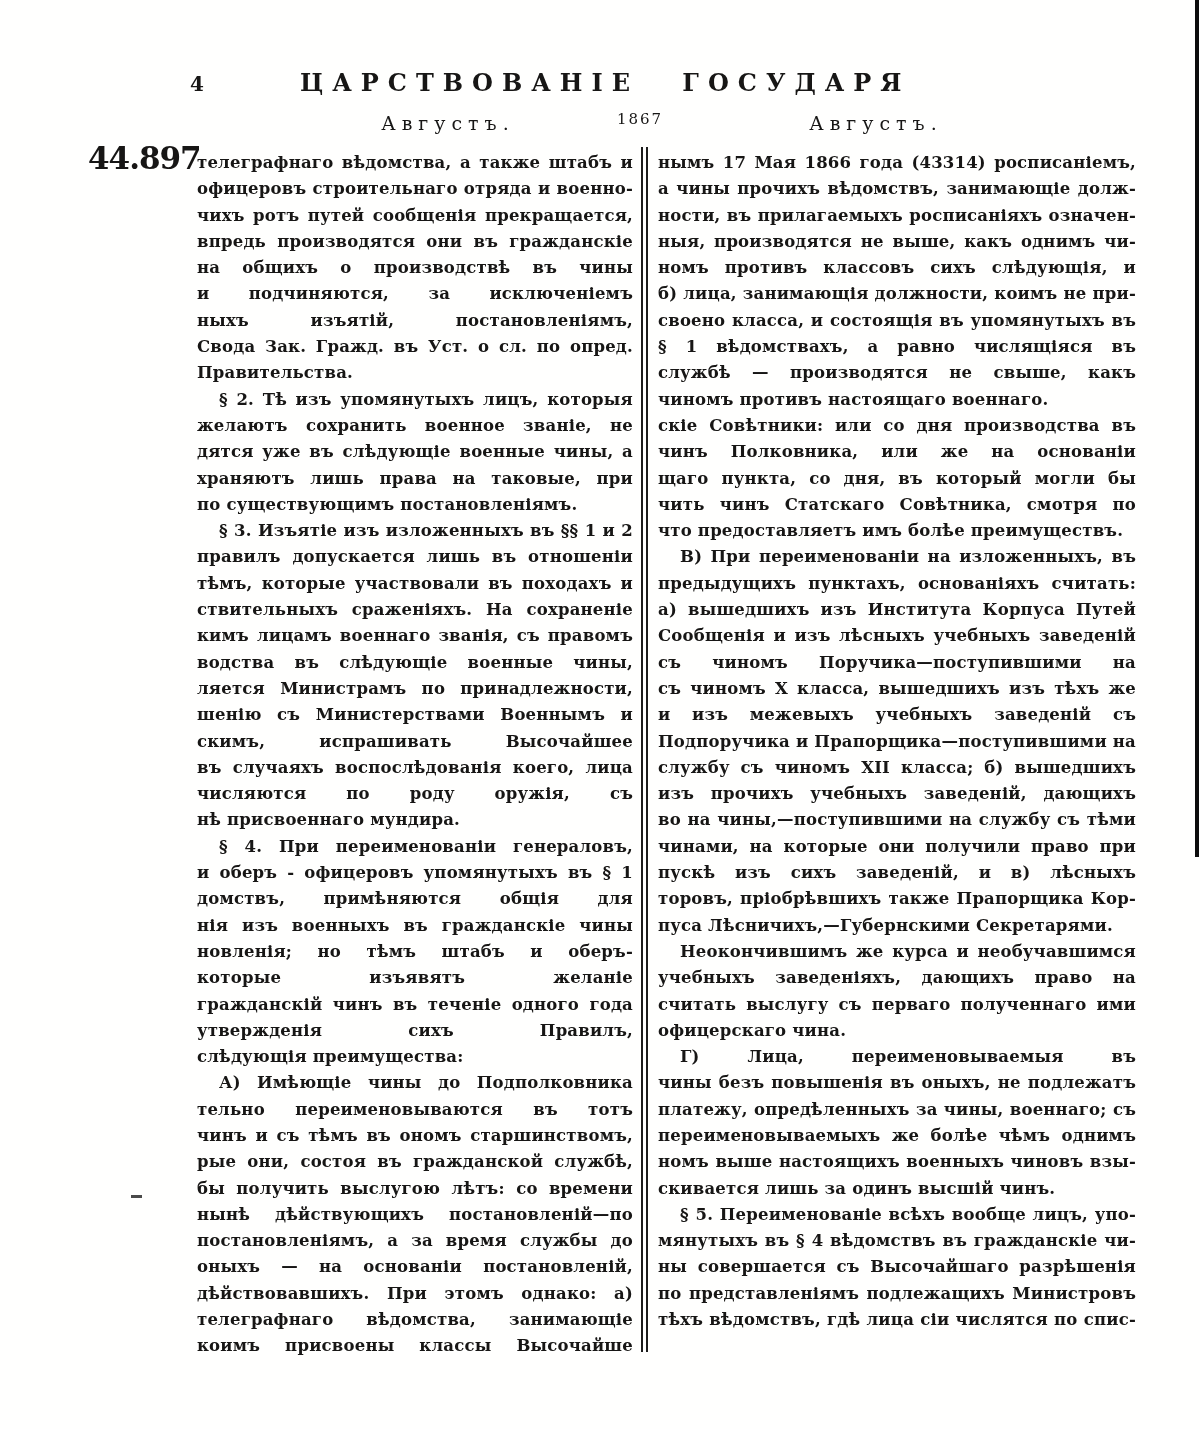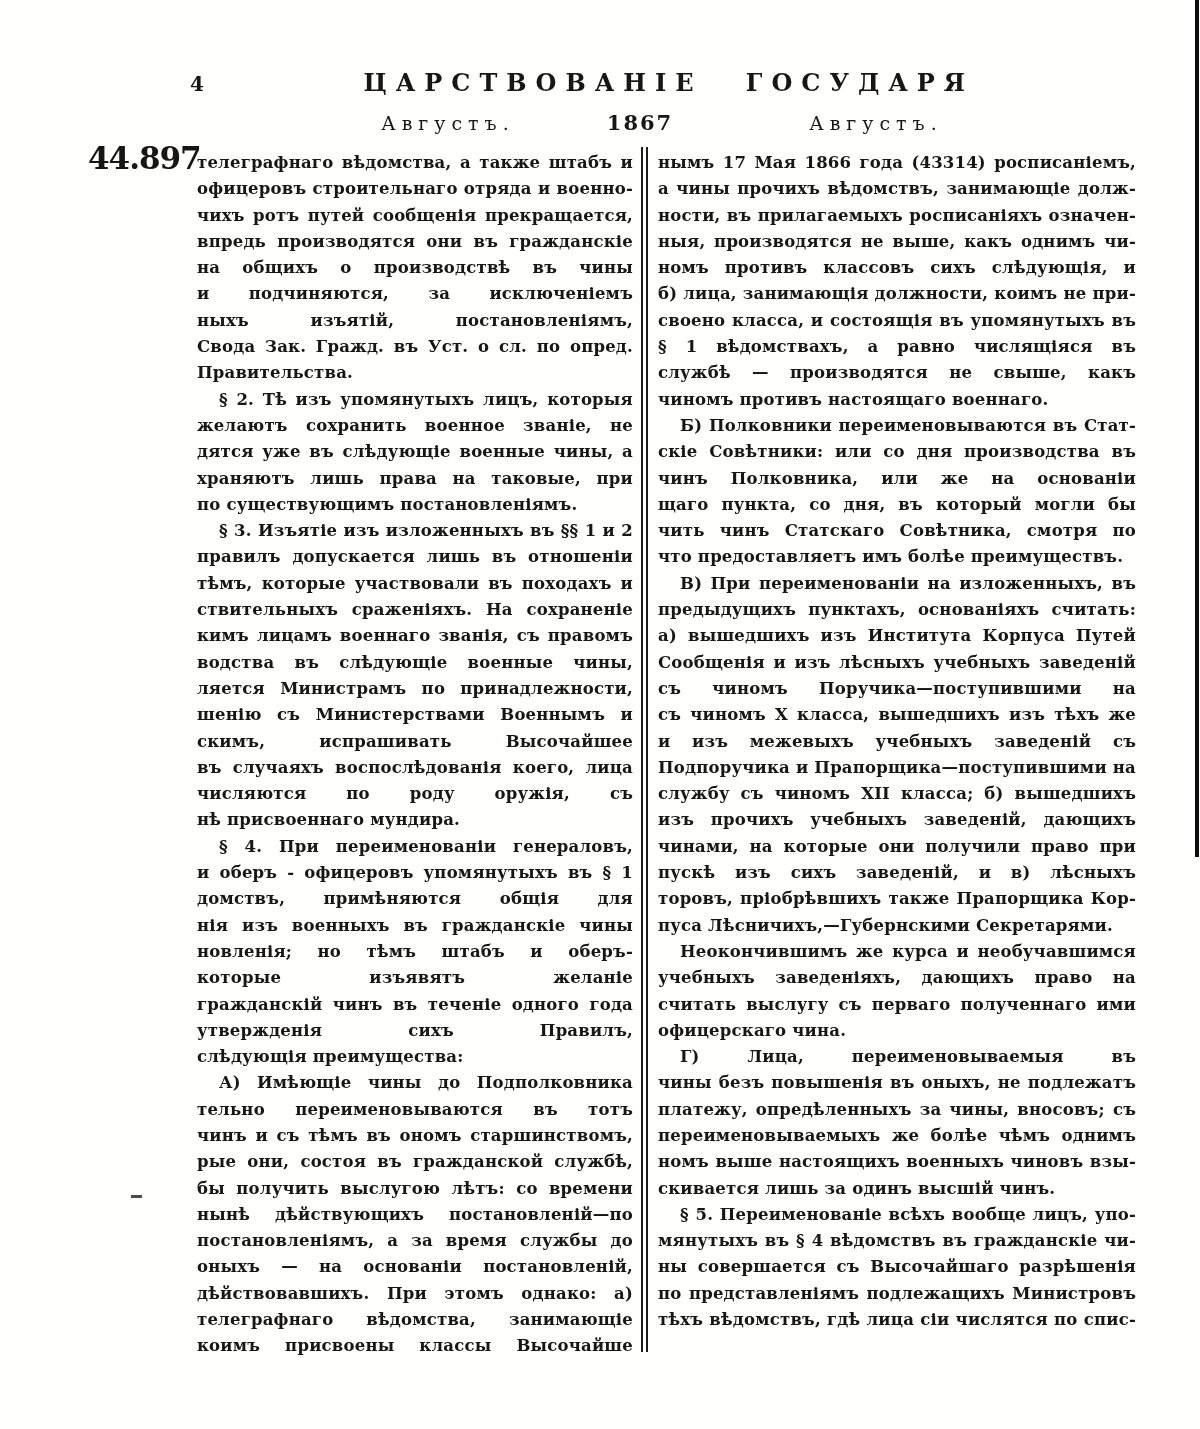--- a/index.html
+++ b/index.html
@@ -20,24 +20,24 @@
   }
   .page-num {
     position: absolute;
     left: 190px;
     top: 72px;
     font-size: 20px;
     font-weight: bold;
   }
   .title {
     position: absolute;
-    left: 284px;
+    left: 300px;
     top: 68px;
     width: 690px;
-    text-align: right;
+    text-align: left;
     font-size: 24px;
     font-weight: bold;
     letter-spacing: 9px;
     word-spacing: 26px;
     white-space: nowrap;
   }
   .month {
     position: absolute;
     top: 112px;
     width: 220px;
@@ -47,22 +47,22 @@
     white-space: nowrap;
   }
   .month-left  { left: 338px; }
   .month-right { left: 766px; }
   .year {
     position: absolute;
     left: 580px;
     top: 110px;
     width: 120px;
     text-align: center;
-    font-size: 21px;
-    font-weight: bold;
+    font-size: 15px;
+    font-weight: normal;
     letter-spacing: 2px;
   }
   .act-num {
     position: absolute;
     left: 88px;
     top: 140px;
     font-size: 31px;
     font-weight: bold;
     letter-spacing: -1px;
   }
@@ -173,47 +173,47 @@
       <div class="line">нымъ 17 Мая 1866 года (43314) росписаніемъ,</div>
       <div class="line">а чины прочихъ вѣдомствъ, занимающіе долж-</div>
       <div class="line">ности, въ прилагаемыхъ росписаніяхъ означен-</div>
       <div class="line">ныя, производятся не выше, какъ однимъ чи-</div>
       <div class="line">номъ противъ классовъ сихъ слѣдующія, и</div>
       <div class="line">б) лица, занимающія должности, коимъ не при-</div>
       <div class="line">своено класса, и состоящія въ упомянутыхъ въ</div>
       <div class="line">§ 1 вѣдомствахъ, а равно числящіяся въ частной</div>
       <div class="line">службѣ — производятся не свыше, какъ однимъ</div>
       <div class="line end">чиномъ противъ настоящаго военнаго.</div>
-      <div class="line indent">Б) Полковники переименовываются въ Стат-</div>
       <div class="line">скіе Совѣтники: или со дня производства въ</div>
       <div class="line">чинъ Полковника, или же на основаніи предыду-</div>
       <div class="line">щаго пункта, со дня, въ который могли бы полу-</div>
       <div class="line">чить чинъ Статскаго Совѣтника, смотря по тому,</div>
       <div class="line end">что предоставляетъ имъ болѣе преимуществъ.</div>
       <div class="line indent">В) При переименованіи на изложенныхъ, въ</div>
       <div class="line">предыдущихъ пунктахъ, основаніяхъ считать:</div>
       <div class="line">а) вышедшихъ изъ Института Корпуса Путей</div>
       <div class="line">Сообщенія и изъ лѣсныхъ учебныхъ заведеній</div>
       <div class="line">съ чиномъ Поручика—поступившими на службу</div>
       <div class="line">съ чиномъ X класса, вышедшихъ изъ тѣхъ же</div>
       <div class="line">и изъ межевыхъ учебныхъ заведеній съ чинами</div>
       <div class="line">Подпоручика и Прапорщика—поступившими на</div>
       <div class="line">службу съ чиномъ XII класса; б) вышедшихъ</div>
       <div class="line">изъ прочихъ учебныхъ заведеній, дающихъ пра-</div>
+      <div class="line">во на чины,—поступившими на службу съ тѣми</div>
       <div class="line">чинами, на которые они получили право при вы-</div>
       <div class="line">пускѣ изъ сихъ заведеній, и в) лѣсныхъ кондук-</div>
       <div class="line">торовъ, пріобрѣвшихъ также Прапорщика Кор-</div>
       <div class="line end">пуса Лѣсничихъ,—Губернскими Секретарями.</div>
       <div class="line indent">Неокончившимъ же курса и необучавшимся въ</div>
       <div class="line">учебныхъ заведеніяхъ, дающихъ право на чины,</div>
       <div class="line">считать выслугу съ перваго полученнаго ими</div>
       <div class="line end">офицерскаго чина.</div>
       <div class="line indent">Г) Лица, переименовываемыя въ гражданскіе</div>
       <div class="line">чины безъ повышенія въ оныхъ, не подлежатъ</div>
-      <div class="line">платежу, опредѣленныхъ за чины, вносовъ; съ</div>
+      <div class="line">платежу, опредѣленныхъ за чины, военнаго; съ</div>
       <div class="line">переименовываемыхъ же болѣе чѣмъ однимъ чи-</div>
       <div class="line">номъ выше настоящихъ военныхъ чиновъ взы-</div>
       <div class="line end">скивается лишь за одинъ высшій чинъ.</div>
       <div class="line indent">§ 5. Переименованіе всѣхъ вообще лицъ, упо-</div>
       <div class="line">мянутыхъ въ § 4 вѣдомствъ въ гражданскіе чи-</div>
       <div class="line">ны совершается съ Высочайшаго разрѣшенія</div>
       <div class="line">по представленіямъ подлежащихъ Министровъ</div>
       <div class="line">тѣхъ вѣдомствъ, гдѣ лица сіи числятся по спис-</div>
     </div>
   <div class="artifact-right"></div>

